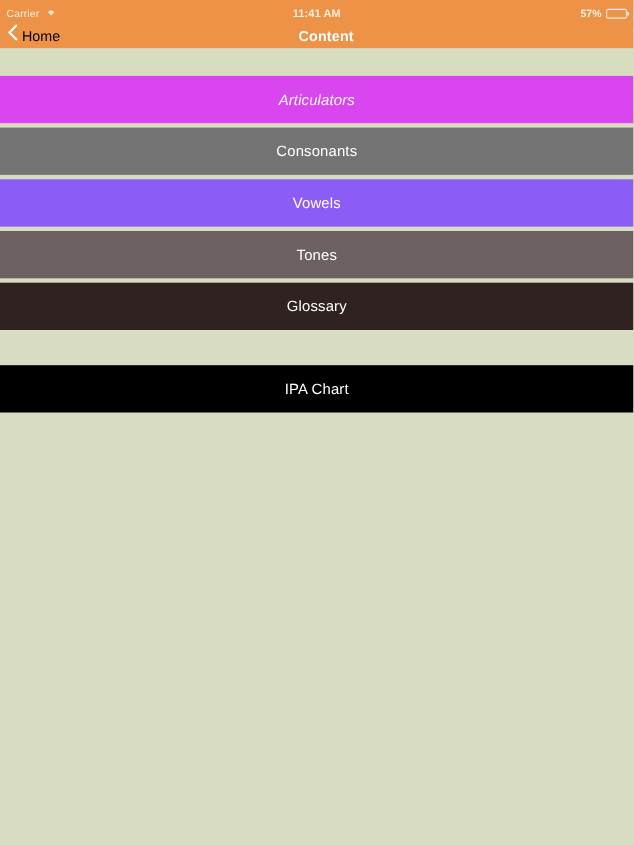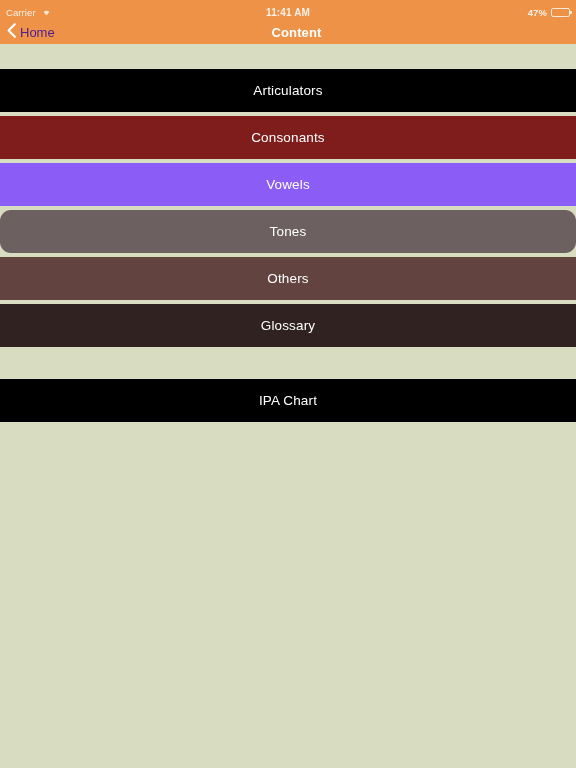--- a/index.html
+++ b/index.html
@@ -105,21 +105,21 @@
     padding-left: 7px;
     color: #ffffff;
     cursor: pointer;
     height: 100%;
   }
   .chevron-left {
     display: block;
   }
   .nav-back-label {
     font-size: 13px;
-    color: #4c1d95;
+    color: #000000;
     line-height: 1;
   }
   .nav-title {
     position: absolute;
     left: 17px; right: 0;
     text-align: center;
     color: #ffffff;
     font-size: 13px;
     font-weight: bold;
     letter-spacing: 0.15px;
@@ -165,55 +165,52 @@
     <div class="status-left">
       <span>Carrier</span>
       <span class="wifi-icon">
         <svg width="11" height="9" viewBox="0 0 11 9">
           <path d="M5.5 8.2 L2.6 4.9 A4.4 4.4 0 0 1 8.4 4.9 Z" fill="#fbe9d8"></path>
         </svg>
       </span>
     </div>
     <div class="status-center">11:41 AM</div>
     <div class="status-right">
-      <span>47%</span>
+      <span>57%</span>
       <span class="battery-icon">
         <span class="battery-fill"></span>
       </span>
     </div>
   </div>
 
   <div class="nav-bar">
     <div class="nav-back">
       <span class="chevron-left">
         <svg width="9" height="15" viewBox="0 0 9 15">
           <path d="M7.8 1.2 L1.6 7.5 L7.8 13.8" stroke="#ffffff" stroke-width="2.1" fill="none" stroke-linecap="round" stroke-linejoin="round"></path>
         </svg>
       </span>
       <span class="nav-back-label">Home</span>
     </div>
     <div class="nav-title">Content</div>
   </div>
 
   <div class="content-area">
     <div class="menu-list" id="menu-list">
-        <div class="menu-row" style="background: #000000;">
+        <div class="menu-row" style="background: #d946ef; font-style: italic;">
           <span class="menu-row-label">Articulators</span>
         </div>
-        <div class="menu-row" style="background: #7f1d1d;">
+        <div class="menu-row" style="background: #737373;">
           <span class="menu-row-label">Consonants</span>
         </div>
         <div class="menu-row" style="background: #8b5cf6;">
           <span class="menu-row-label">Vowels</span>
         </div>
-        <div class="menu-row" style="background: rgb(108, 96, 96); border-radius: 11px;">
+        <div class="menu-row" style="background: rgb(108, 96, 96);">
           <span class="menu-row-label">Tones</span>
-        </div>
-        <div class="menu-row" style="background: rgb(98, 67, 63);">
-          <span class="menu-row-label">Others</span>
         </div>
         <div class="menu-row" style="background: rgb(47, 34, 32);">
           <span class="menu-row-label">Glossary</span>
         </div>
         <div class="menu-row" style="background: rgb(0, 0, 0); margin-top: 32px;">
           <span class="menu-row-label">IPA Chart</span>
         </div>
       </div>
   </div>
 

